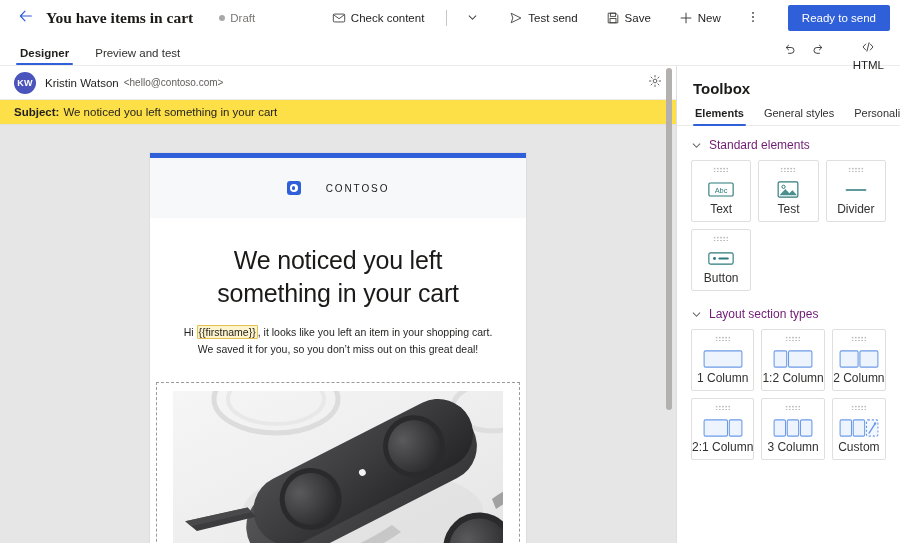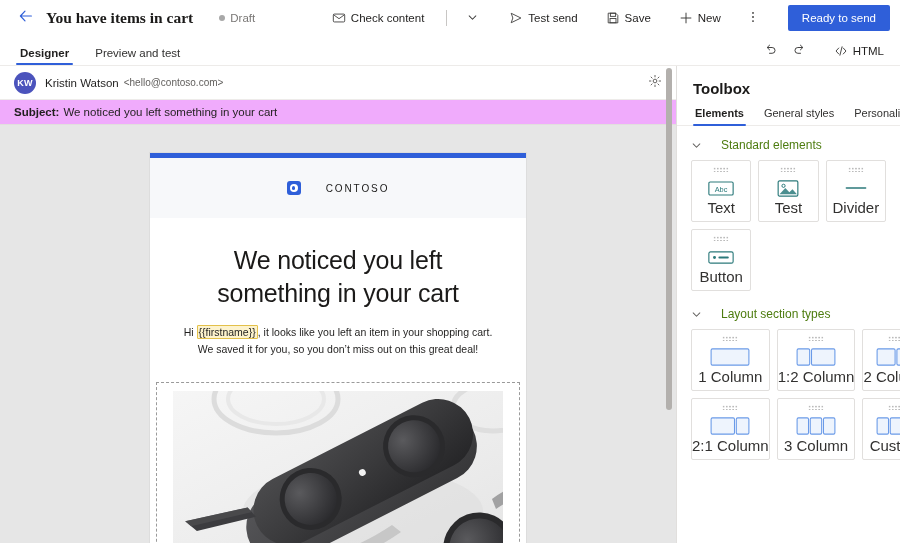--- a/index.html
+++ b/index.html
@@ -90,21 +90,21 @@
   }
   .tabbar-spacer { flex: 1 1 auto; }
   .tab-right { display: flex; align-items: center; gap: 2px; padding-bottom: 3px; }
   .icon-btn {
     width: 26px; height: 22px; display: flex; align-items: center; justify-content: center;
     cursor: pointer; color: #3b3a39; border-radius: 2px;
   }
   .html-btn {
     display: flex; align-items: center; gap: 5px;
     height: 22px; padding: 0 6px; margin-left: 14px;
-    font-size: 11.5px; color: #201f1e; cursor: pointer; border-radius: 2px;
+    font-size: 11.5px; color: #201f1e; cursor: pointer; border-radius: 2px; flex-direction: column;
   }
 
   
   .body-split { flex: 1 1 auto; display: flex; min-height: 0; }
   .left-pane {
     flex: 1 1 auto; min-width: 0;
     display: flex; flex-direction: column;
     background: #ffffff; position: relative;
   }
 
@@ -130,21 +130,21 @@
     cursor: pointer; color: #605e5c; border-radius: 2px;
   }
 
   
   .subject-row {
     height: 26px; flex: 0 0 26px;
     display: flex; align-items: center;
     padding: 12px 14px;
     border-top: 1px solid #edebe9;
     border-bottom: 1px solid #e1dfdd;
-    background: #f0abfc;
+    background: #fde047;
   }
   .subject-label { font-size: 11.5px; font-weight: 700; color: #201f1e; }
   .subject-value { font-size: 11.5px; color: #201f1e; margin-left: 4px; }
 
   
   .canvas {
     flex: 1 1 auto; min-height: 0;
     background: #e6e6e6;
     overflow: hidden; position: relative;
     display: flex; justify-content: center;
@@ -236,21 +236,21 @@
     content: ""; position: absolute; left: 0; right: 0; bottom: -1px;
     height: 2px; background: #2f5fd9; border-radius: 1px;
   }
   .tbx-scroll { flex: 1 1 auto; overflow: hidden; padding: 0 0 10px 0; }
   .group-head {
     display: flex; align-items: center; gap: 7px;
     padding: 12px 16px 8px 14px;
     cursor: pointer;
   }
   .group-head .chev { color: #605e5c; display: flex; align-items: center; }
-  .group-title { font-size: 12px; color: #4d7c0f; margin-left: 12px; }
+  .group-title { font-size: 12px; color: #701a75; }
   .card-grid {
     display: grid; grid-template-columns: repeat(3, 1fr);
     gap: 7px; padding: 0 14px;
   }
   .card {
     height: 62px; border: 1px solid #e1dfdd; border-radius: 2px;
     background: #ffffff;
     display: flex; flex-direction: column; align-items: center;
     padding-top: 6px; cursor: grab; position: relative;
   }
@@ -258,21 +258,21 @@
     width: 16px; height: 5px; margin-bottom: 4px;
     background-image: radial-gradient(#b6b6b6 36%, transparent 38%);
     background-size: 3.2px 3.2px;
     opacity: .95;
   }
   .card-ico {
     flex: 1 1 auto; display: flex; align-items: center; justify-content: center;
     width: 100%;
   }
   .card-label {
-    font-size: 15px; color: #323130; padding-bottom: 6px; line-height: 1;
+    font-size: 12px; color: #323130; padding-bottom: 6px; line-height: 1;
     white-space: nowrap;
   }
 </style>
 </head>
 <body>
 
 <div id="app">
 
   <div class="topbar">
     <div class="back-btn">

